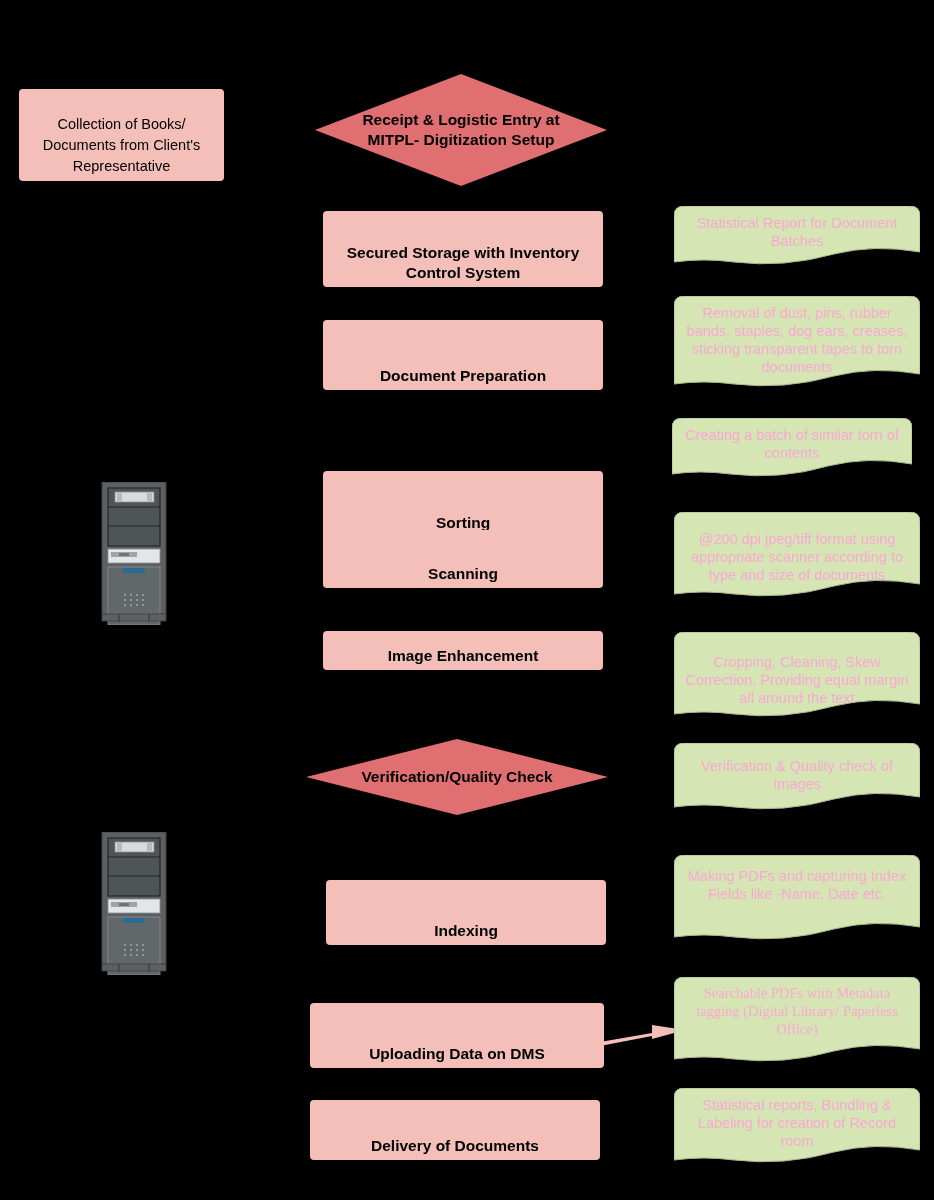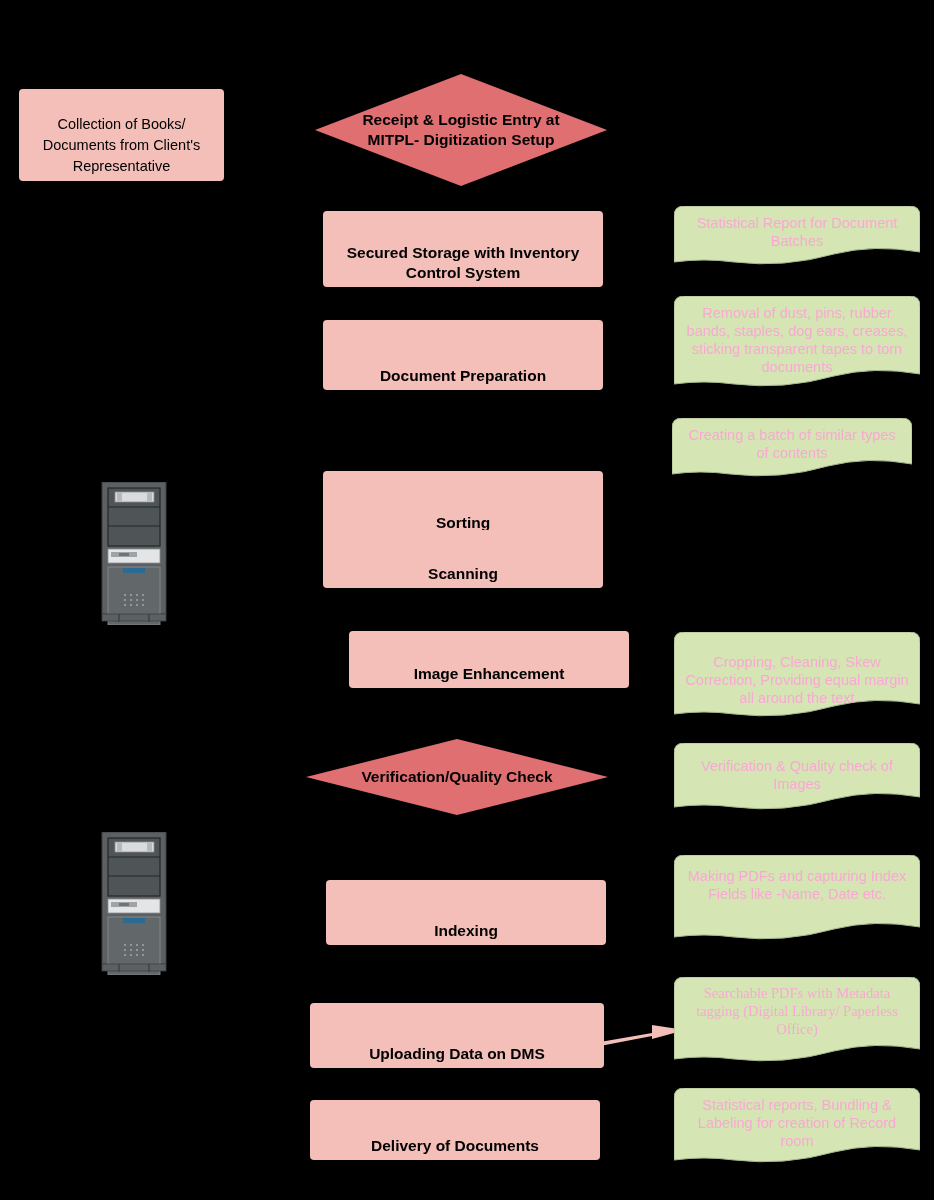--- a/index.html
+++ b/index.html
@@ -122,21 +122,21 @@
   </div>
 
   <div class="proc" style="left:323px; top:428px; width:280px; height:66px;margin-top:43px;">
     <span>Sorting</span>
   </div>
 
   <div class="proc" style="left:323px; top:530px; width:280px; height:58px;">
     <span>Scanning</span>
   </div>
 
-  <div class="proc" style="left:323px; top:631px; width:280px; height:57px;margin-left:26px;">
+  <div class="proc" style="left:323px; top:631px; width:280px; height:39px;">
     <span>Image Enhancement</span>
   </div>
 
   <div class="diamond-wrap" style="left:306px; top:739px; width:302px; height:76px;">
     <svg width="302" height="76" viewBox="0 0 302 76">
       <polygon points="151,0 302,38 151,76 0,38" fill="#e06f72"></polygon>
     </svg>
     <div class="diamond-label">Verification/Quality Check</div>
   </div>
 
@@ -169,23 +169,29 @@
     <svg width="246" height="96" viewBox="0 0 246 96">
       <path d="M10,0 H236 Q246,0 246,10 V78 Q200,70 160,80 Q110,94 60,88 Q30,84 0,88 V10 Q0,0 10,0 Z" fill="#d6e5b4" stroke="#a8b98f" stroke-width="1"></path>
     </svg>
     <div class="note-label">Removal of dust, pins, rubber bands, staples, dog ears, creases, sticking transparent tapes to torn documents</div>
   </div>
 
   <div class="note" style="left:672px; top:418px; width:240px; height:64px;">
     <svg width="240" height="64" viewBox="0 0 240 64">
       <path d="M10,0 H230 Q240,0 240,10 V46 Q196,38 156,48 Q108,62 58,56 Q28,52 0,56 V10 Q0,0 10,0 Z" fill="#d6e5b4" stroke="#a8b98f" stroke-width="1"></path>
     </svg>
-    <div class="note-label">Creating a batch of similar types of contents</div>
-  </div>
-
+    <div class="note-label">Creating a batch of similar torn of contents</div>
+  </div>
+
+  <div class="note" style="left:674px; top:512px; width:246px; height:90px;">
+    <svg width="246" height="90" viewBox="0 0 246 90">
+      <path d="M10,0 H236 Q246,0 246,10 V72 Q200,64 160,74 Q110,88 60,82 Q30,78 0,82 V10 Q0,0 10,0 Z" fill="#d6e5b4" stroke="#a8b98f" stroke-width="1"></path>
+    </svg>
+    <div class="note-label" style="padding-top:18px;">@200 dpi jpeg/tiff format using appropriate scanner according to type and size of documents</div>
+  </div>
 
   <div class="note" style="left:674px; top:632px; width:246px; height:90px;">
     <svg width="246" height="90" viewBox="0 0 246 90">
       <path d="M10,0 H236 Q246,0 246,10 V72 Q200,64 160,74 Q110,88 60,82 Q30,78 0,82 V10 Q0,0 10,0 Z" fill="#d6e5b4" stroke="#a8b98f" stroke-width="1"></path>
     </svg>
     <div class="note-label" style="padding-top:21px;">Cropping, Cleaning, Skew Correction, Providing equal margin all around the text</div>
   </div>
 
   <div class="note" style="left:674px; top:743px; width:246px; height:72px;">
     <svg width="246" height="72" viewBox="0 0 246 72">

